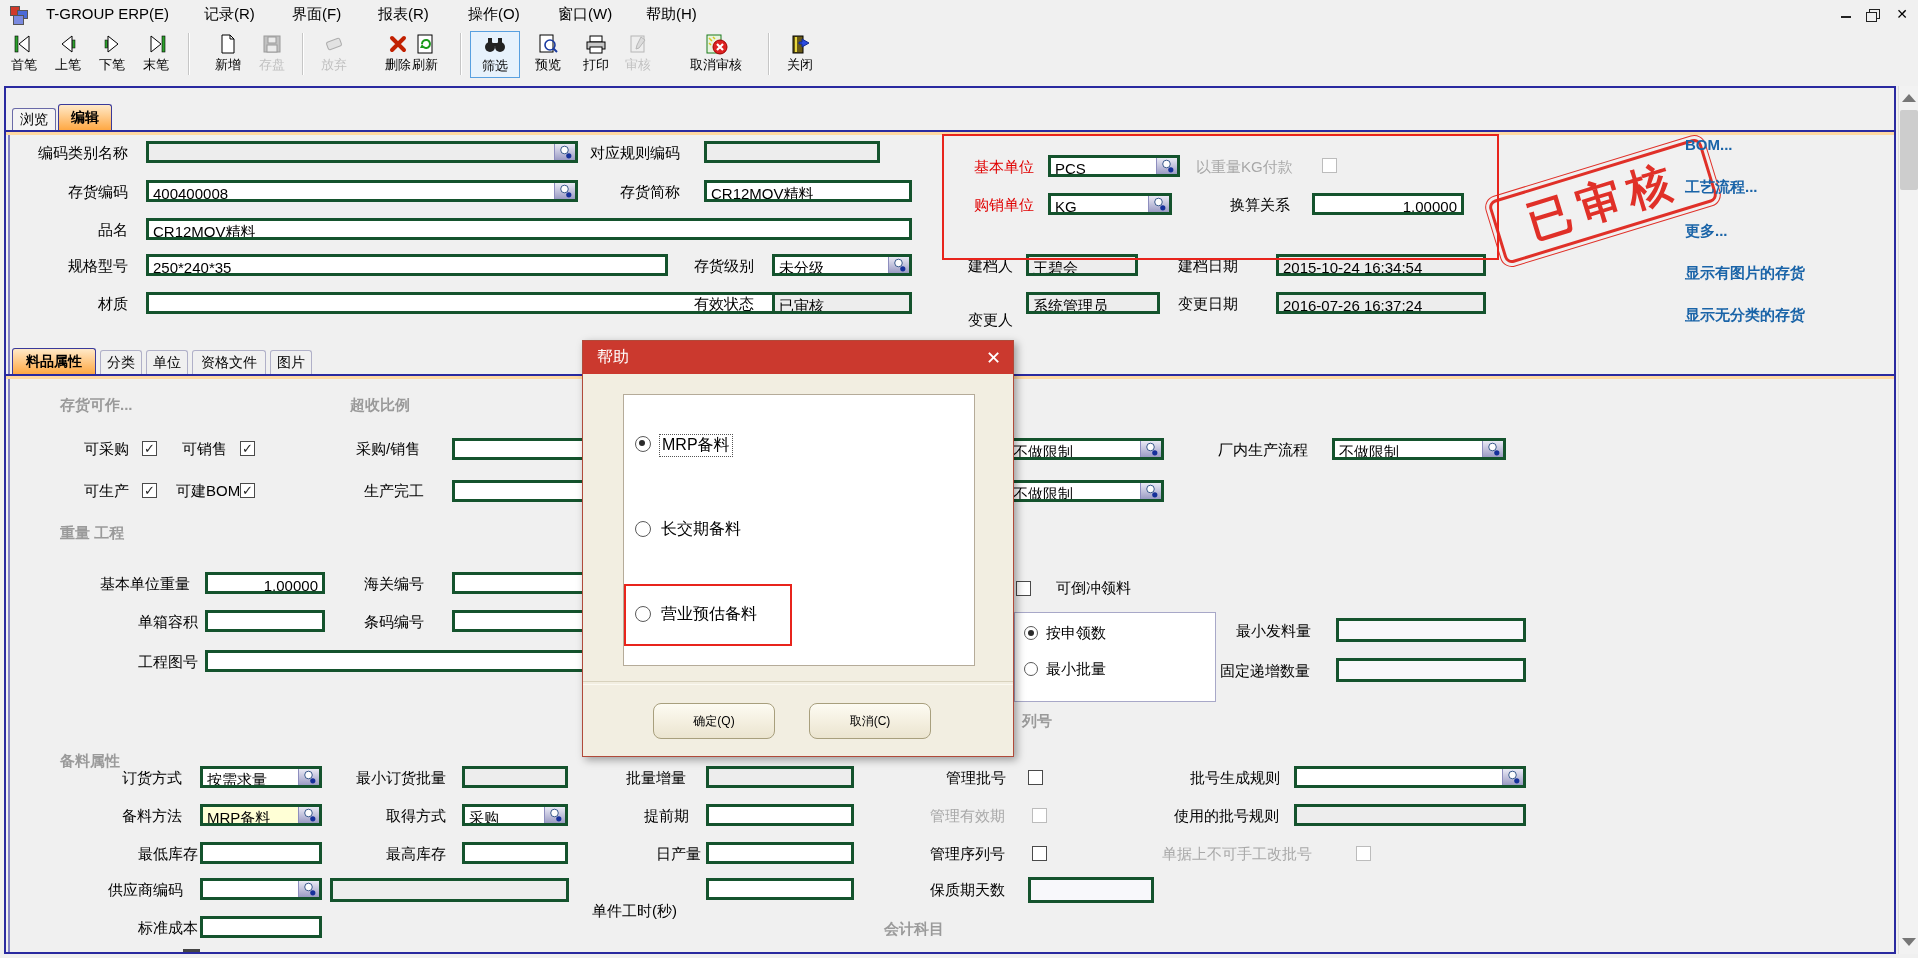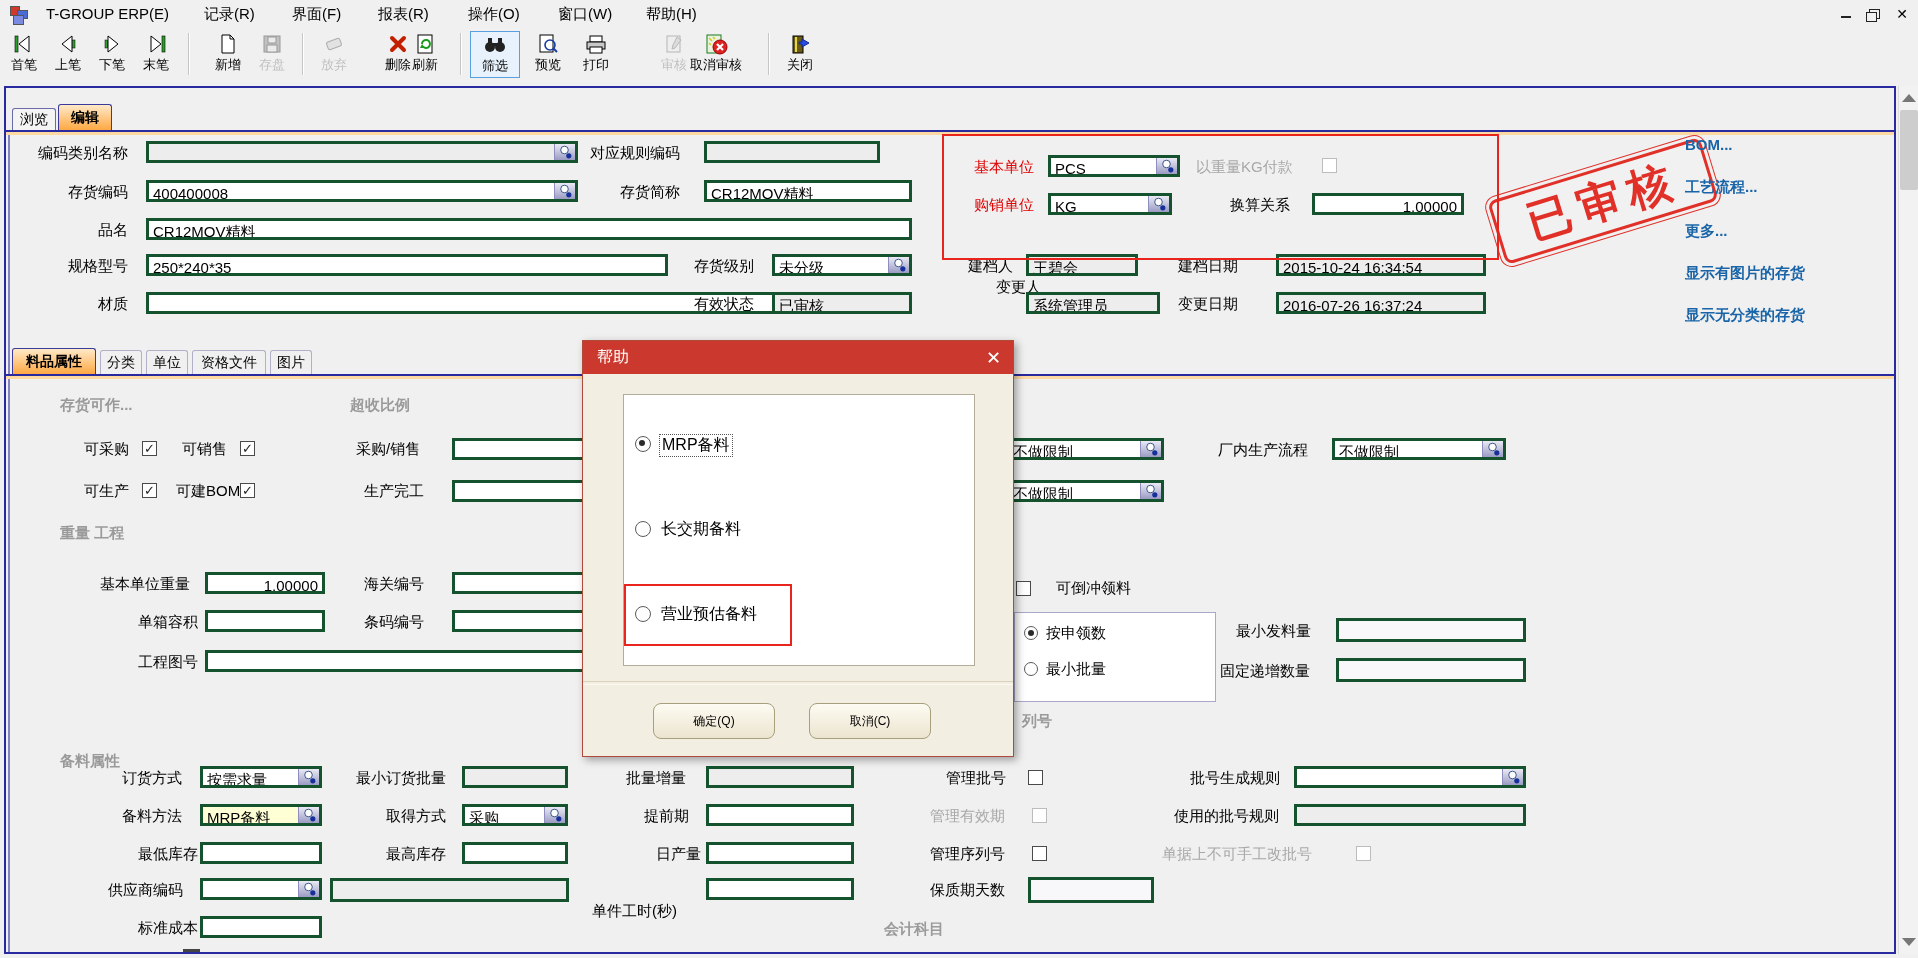--- a/index.html
+++ b/index.html
@@ -202,21 +202,21 @@
   <div class="tbtn" style="left:574px;width:44px;">
     <div class="ticon">
         <svg width="22" height="20">
           <rect x="5" y="2" width="12" height="6" fill="#fff" stroke="#000"></rect>
           <rect x="2" y="8" width="18" height="7" fill="#c8c8c8" stroke="#000"></rect>
           <rect x="5" y="13" width="12" height="6" fill="#fff" stroke="#000"></rect>
         </svg>
       </div>
     <div class="tlab">打印</div>
   </div>
-  <div class="tbtn dis" style="left:652px;width:44px;">
+  <div class="tbtn dis" style="left:616px;width:44px;">
     <div class="ticon">
         <svg width="22" height="22">
           <rect x="4" y="3" width="13" height="16" fill="#eee" stroke="#888"></rect>
           <path d="M14 4 l4 3 -6 8 -3 1 1 -4 z" fill="#ccc" stroke="#888"></path>
         </svg>
       </div>
     <div class="tlab">审核</div>
   </div>
   <div class="tbtn" style="left:674px;width:84px;">
     <div class="ticon">
@@ -292,21 +292,21 @@
   </div>
   <div class="lbl" style="left:968px;top:257px;">建档人</div>
   <div class="fld gray" style="left:1026px;top:254px;width:112px;"><span>王碧会</span></div>
   <div class="lbl" style="left:1178px;top:257px;">建档日期</div>
   <div class="fld gray" style="left:1276px;top:254px;width:210px;"><span>2015-10-24 16:34:54</span></div>
 
   <div class="lbl" style="left:98px;top:295px;">材质</div>
   <div class="fld" style="left:146px;top:292px;width:766px;"><span></span></div>
   <div class="lbl" style="left:694px;top:295px;">有效状态</div>
   <div class="fld gray" style="left:772px;top:292px;width:140px;"><span>已审核</span></div>
-  <div class="lbl" style="left:968px;top:278px;margin-left:28px;">变更人</div>
+  <div class="lbl" style="left:968px;top:311px;">变更人</div>
   <div class="fld gray" style="left:1026px;top:292px;width:134px;"><span>系统管理员</span></div>
   <div class="lbl" style="left:1178px;top:295px;">变更日期</div>
   <div class="fld gray" style="left:1276px;top:292px;width:210px;"><span>2016-07-26 16:37:24</span></div>
 
   <div class="redbox" style="left:942px;top:134px;width:553px;height:122px;z-index:10;"></div>
   <div class="lbl lblR" style="left:974px;top:158px;">基本单位</div>
   <div class="fld withlk" style="left:1048px;top:155px;width:132px;">
     <span>PCS</span>
     <span class="lookup">
         <svg width="13" height="15">

